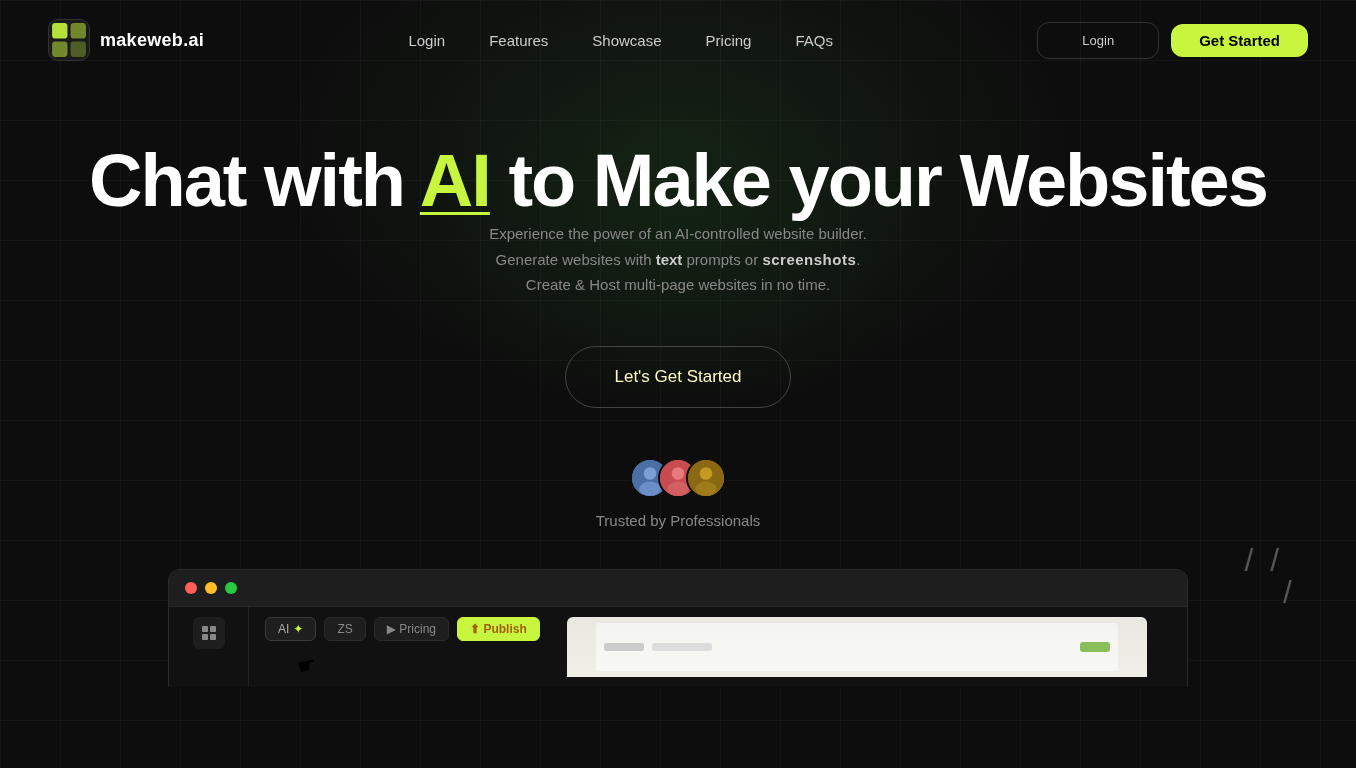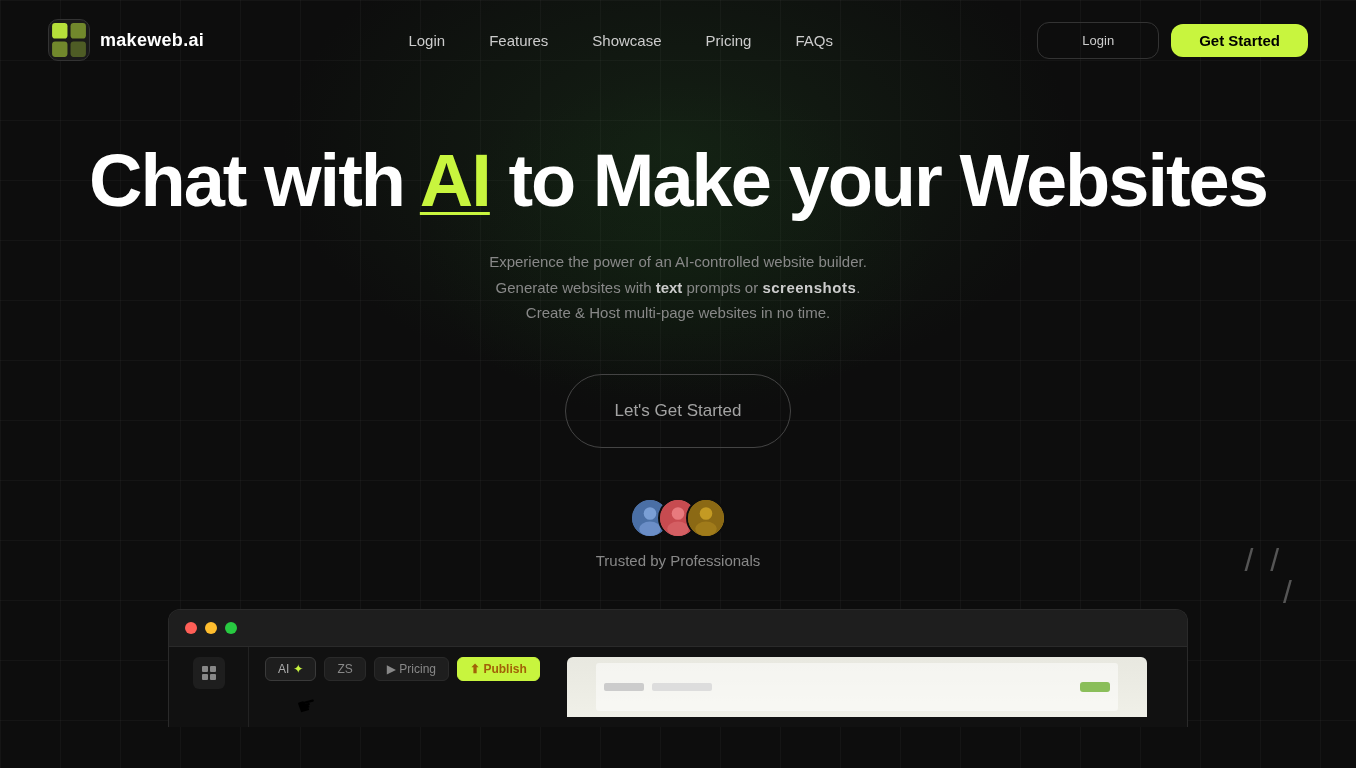--- a/index.html
+++ b/index.html
@@ -162,21 +162,20 @@
       text-align: center;
       padding-top: 60px;
     }
 
     .hero-title {
       font-size: 74px;
       font-weight: 700;
       color: #ffffff;
       line-height: 1.1;
       letter-spacing: -2px;
-      margin-bottom: 28px;
     }
 
     .hero-title .highlight-ai {
       color: #c8f53e;
       text-decoration: underline;
       text-decoration-color: #c8f53e;
       text-underline-offset: 6px;
       text-decoration-thickness: 3px;
     }
 
@@ -202,24 +201,24 @@
     .cta-container {
       display: flex;
       justify-content: center;
       margin-bottom: 50px;
     }
 
     .btn-cta {
       background: transparent;
       border: 1.5px solid #444;
       border-radius: 50px;
-      color: #a3a3a3;
+      color: #fef9c3;
       font-size: 17px;
       font-weight: 500;
-      padding: 26px 48px;
+      padding: 20px 48px;
       cursor: pointer;
       transition: all 0.2s;
     }
 
     
     .trust-section {
       display: flex;
       align-items: center;
       justify-content: center;
       gap: 14px;

